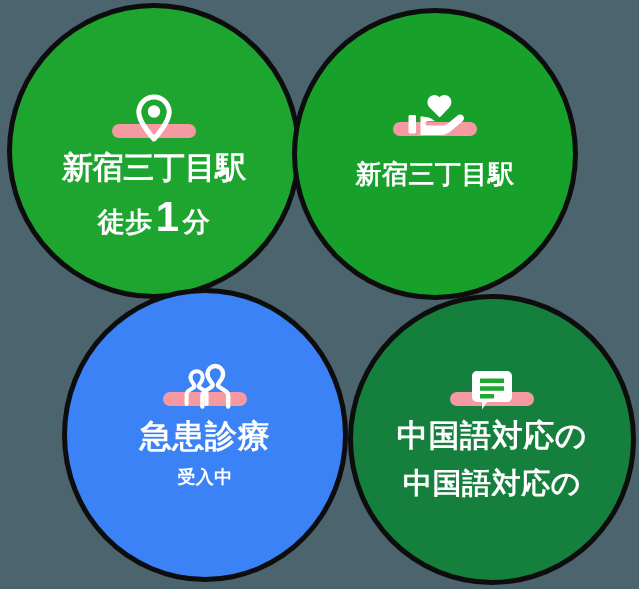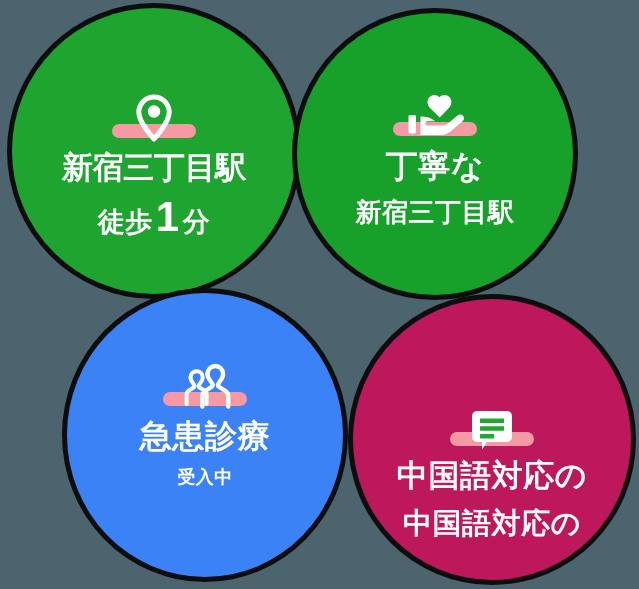--- a/index.html
+++ b/index.html
@@ -33,21 +33,21 @@
     align-items: center;
     justify-content: flex-start;
     overflow: hidden;
     -webkit-font-smoothing: antialiased;
   }
 
   
   .c1 { left: 7px;   top: 3px;   width: 294px; height: 296px; background: #1ea52f; z-index: 1; }
   .c2 { left: 292px; top: 8px;   width: 286px; height: 292px; background: #17a02a; z-index: 2; }
   .c3 { left: 62px;  top: 288px; width: 286px; height: 294px; background: #3b82f6; z-index: 3; }
-  .c4 { left: 348px; top: 294px; width: 288px; height: 291px; background: #be185d; z-index: 4; justify-content: center; }
+  .c4 { left: 348px; top: 294px; width: 288px; height: 291px; background: #15803d; z-index: 4; }
 
   .inner {
     display: flex;
     flex-direction: column;
     align-items: center;
     width: 100%;
   }
   .c1 .inner { padding-top: 85px; }
   .c2 .inner { padding-top: 78px; }
   .c3 .inner { padding-top: 68px; }
@@ -129,21 +129,20 @@
   <div class="circle c2">
     <div class="inner">
       <div class="icon-wrap">
         <div class="pink-bar"></div>
         <svg class="icon-svg" viewBox="0 0 96 50">
           <path d="M52.5 6.3 C49.6 3.2 44.8 3.3 42.1 6.6 C39.6 9.7 40.1 14.2 43 17.1 L52.7 26.5 L62.1 16.8 C64.9 13.8 65.2 9.3 62.6 6.3 C59.8 3.1 55.1 3.2 52.5 6.3 Z" fill="#ffffff"></path>
           <rect x="21.5" y="24" width="7.5" height="18.5" rx="1.4" fill="#ffffff"></rect>
           <path d="M33.5 25.5 C33.5 25.5 40 25.5 44 27.5 C46.2 28.6 48.1 30.2 48.1 30.2 L40.8 30.2 C39.4 30.2 38.4 31.2 38.4 32.4 C38.4 33.6 39.4 34.6 40.8 34.6 L55 34.6 C57.6 34.6 60 33.4 61.8 31.7 L70.5 24.6 C72.2 23.2 74.6 23.3 76 24.8 C77.5 26.4 77.3 28.9 75.6 30.3 L63.4 40.4 C60.5 42.8 56.8 44 53 44 L33.5 44 Z" fill="#ffffff"></path>
         </svg>
       </div>
-      <div class="line line1">丁寧な</div>
       <div class="line line2">新宿三丁目駅</div>
     </div>
   </div>
 
   <div class="circle c3">
     <div class="inner">
       <div class="icon-wrap">
         <div class="pink-bar"></div>
         <svg class="icon-svg" viewBox="0 0 96 50">
 

